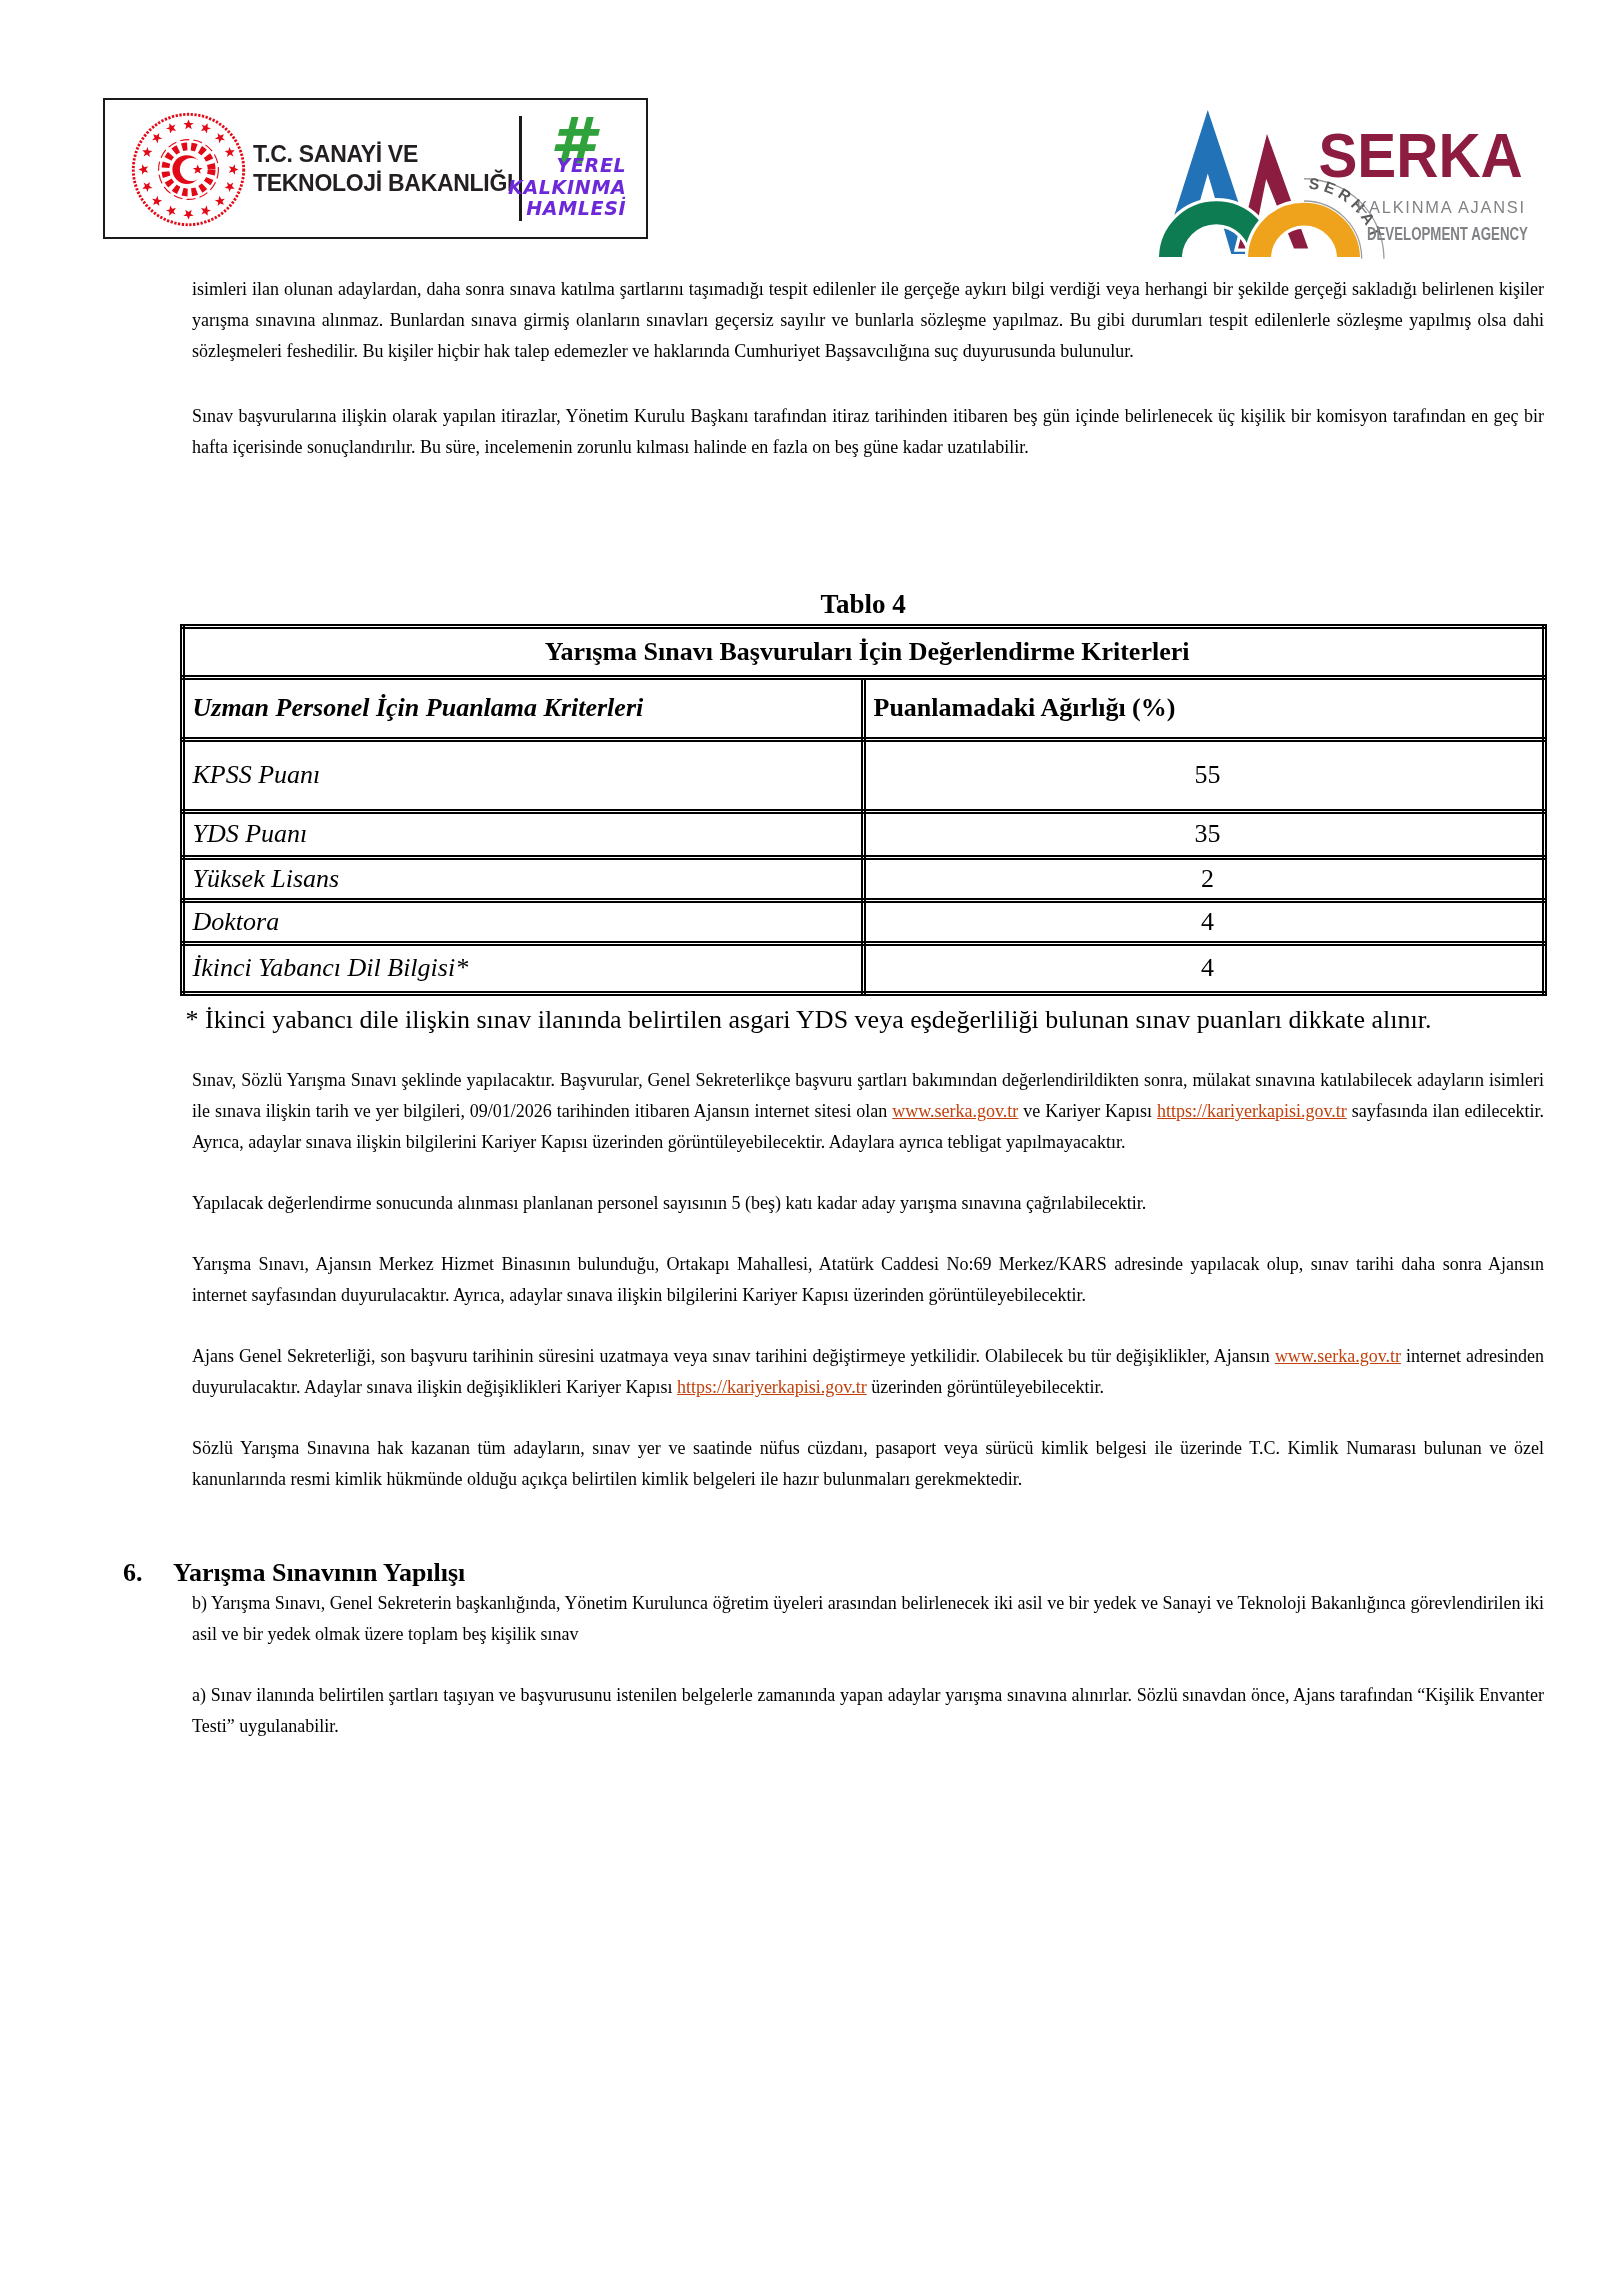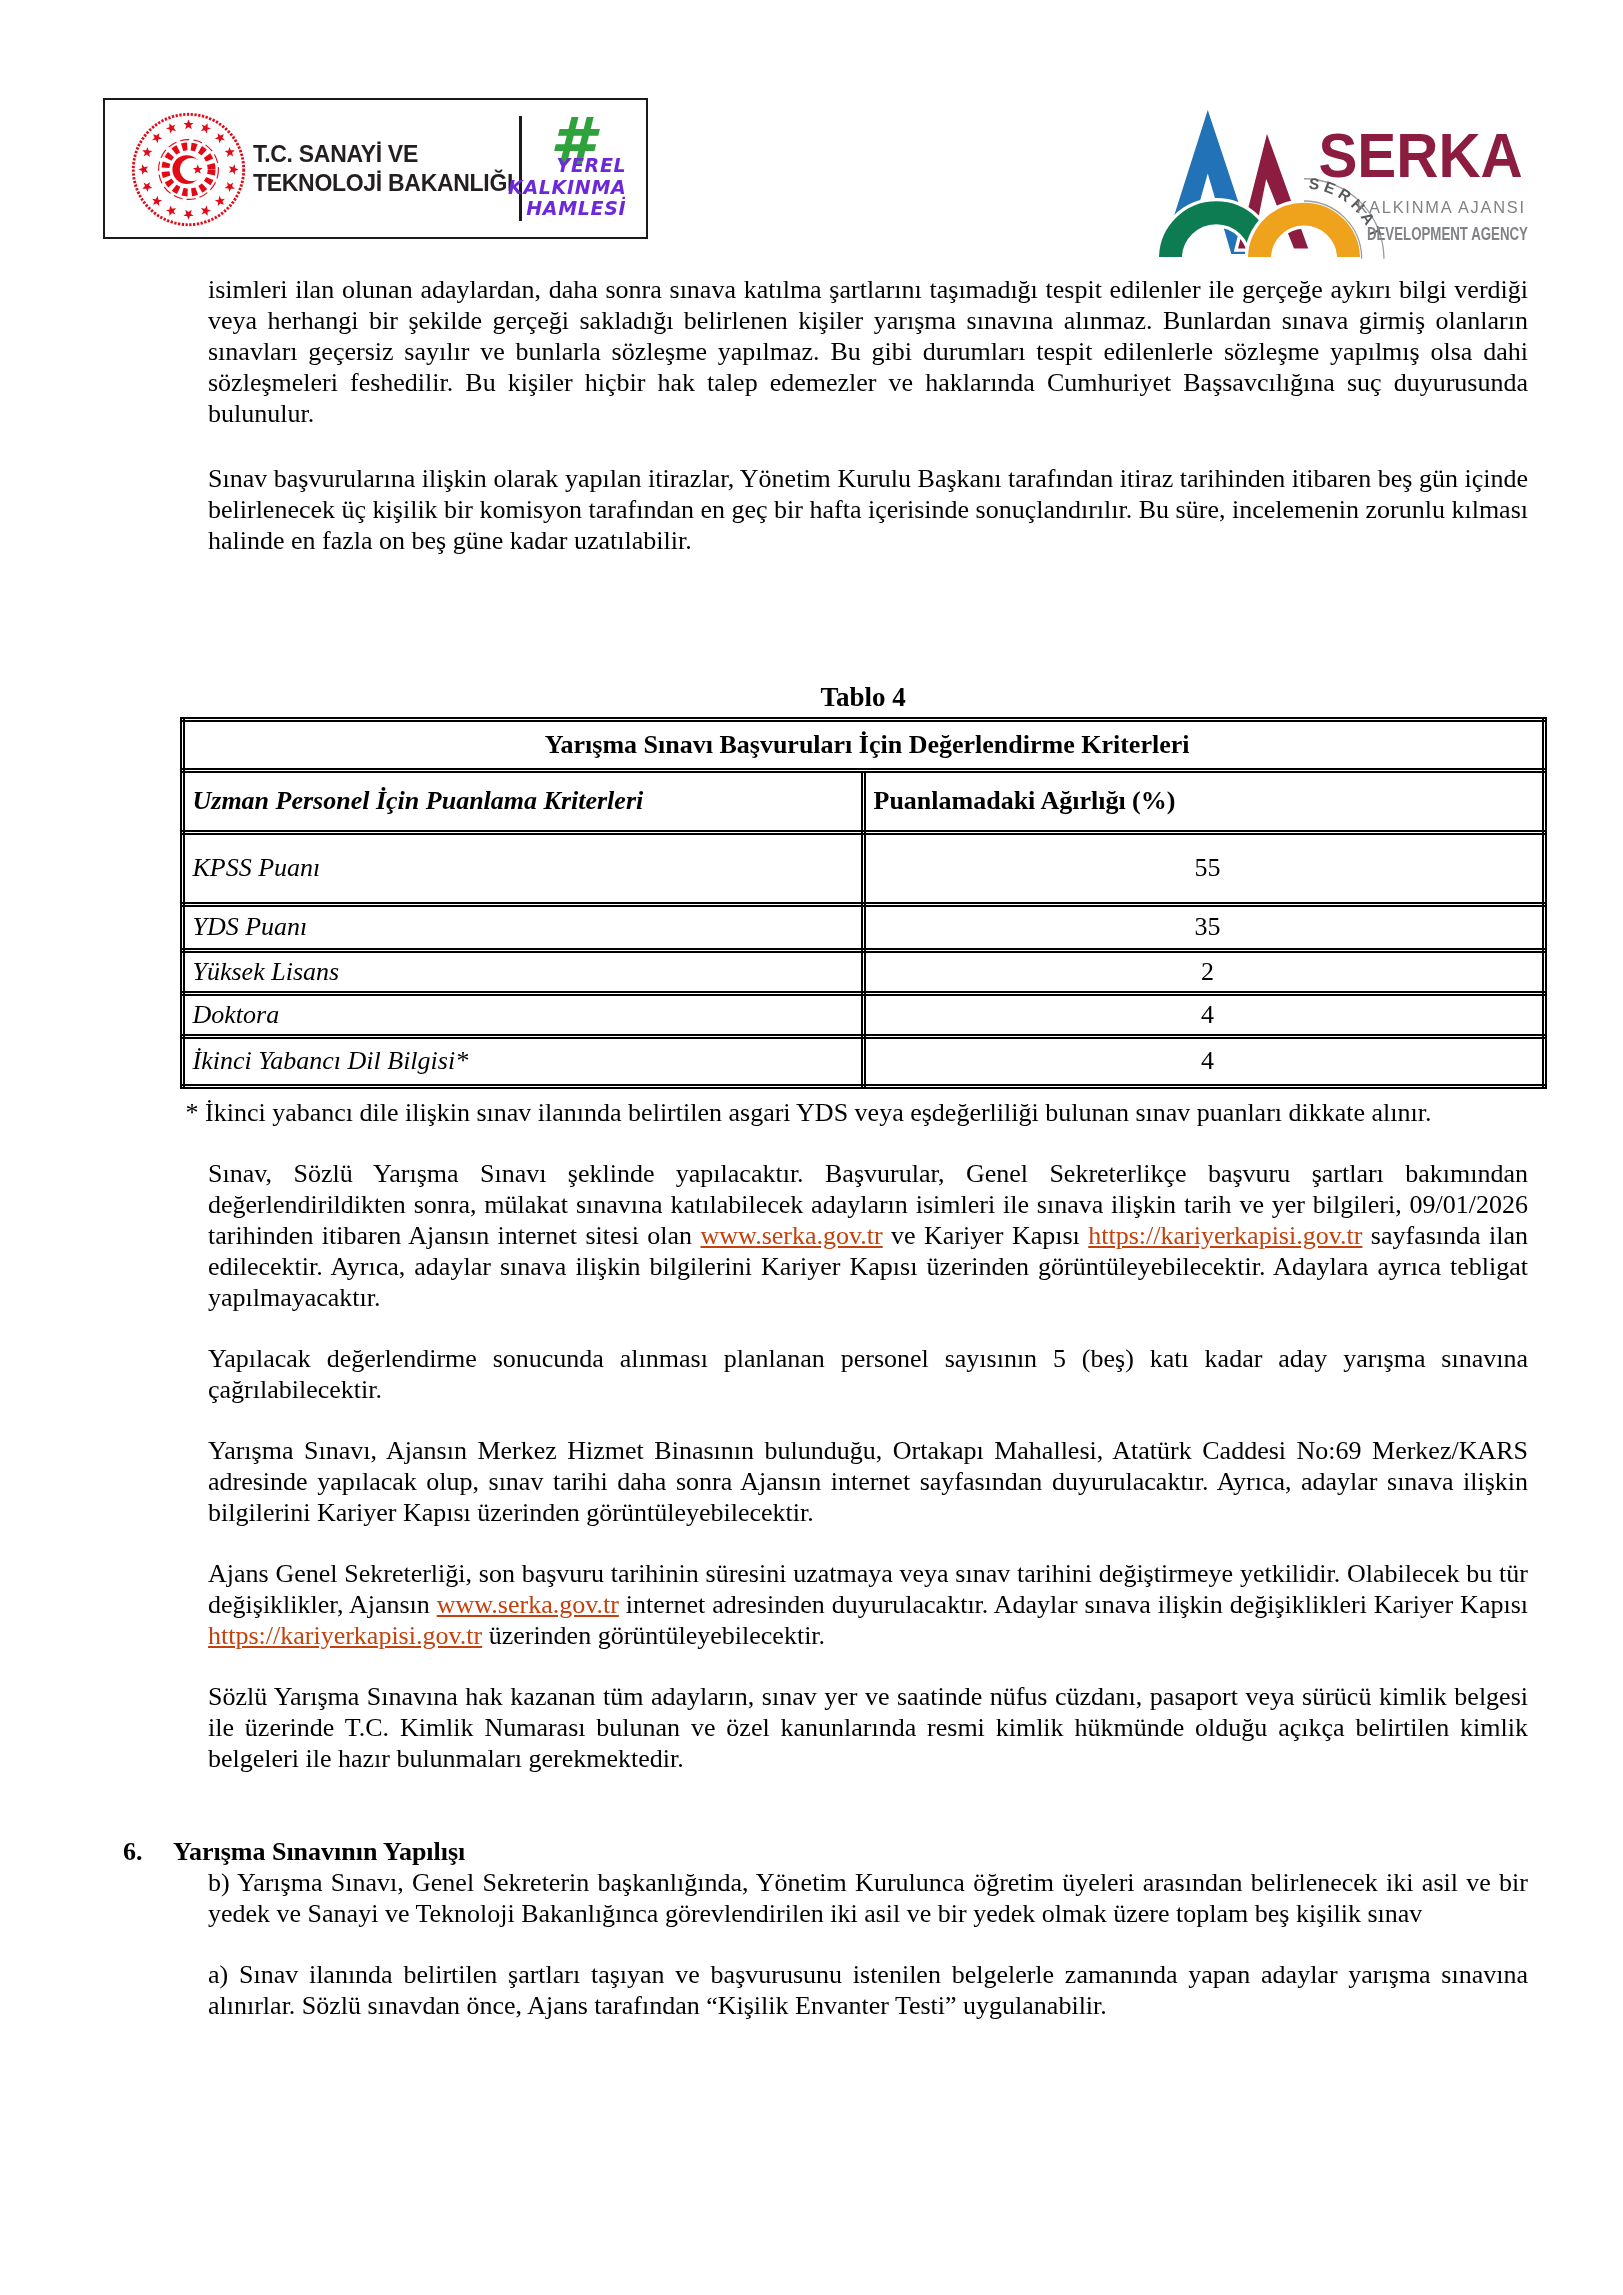--- a/index.html
+++ b/index.html
@@ -6,22 +6,22 @@
   .page{
     position:relative;
     width:1623px;height:2295px;
     background:#ffffff;
     font-family:"Liberation Serif","DejaVu Serif",serif;
     color:#000;
     overflow:hidden;
   }
   .content{padding:0 79px 0 192px;}
   .para{
-    font-size:26px;line-height:31px;text-align:justify;
-    margin:16px;
+    font-size:18px;line-height:31px;text-align:justify;
+    margin:0;
   }
   .p1{margin-top:274px;}
   .p2{margin-top:34px;}
   a.lnk{color:#c2410c;text-decoration:underline;cursor:pointer;}
 
   
   .ministry-box{
     position:absolute;left:103px;top:98px;width:545px;height:141px;
     border:2.6px solid #1a1a1a;background:#fff;box-sizing:border-box;
   }

